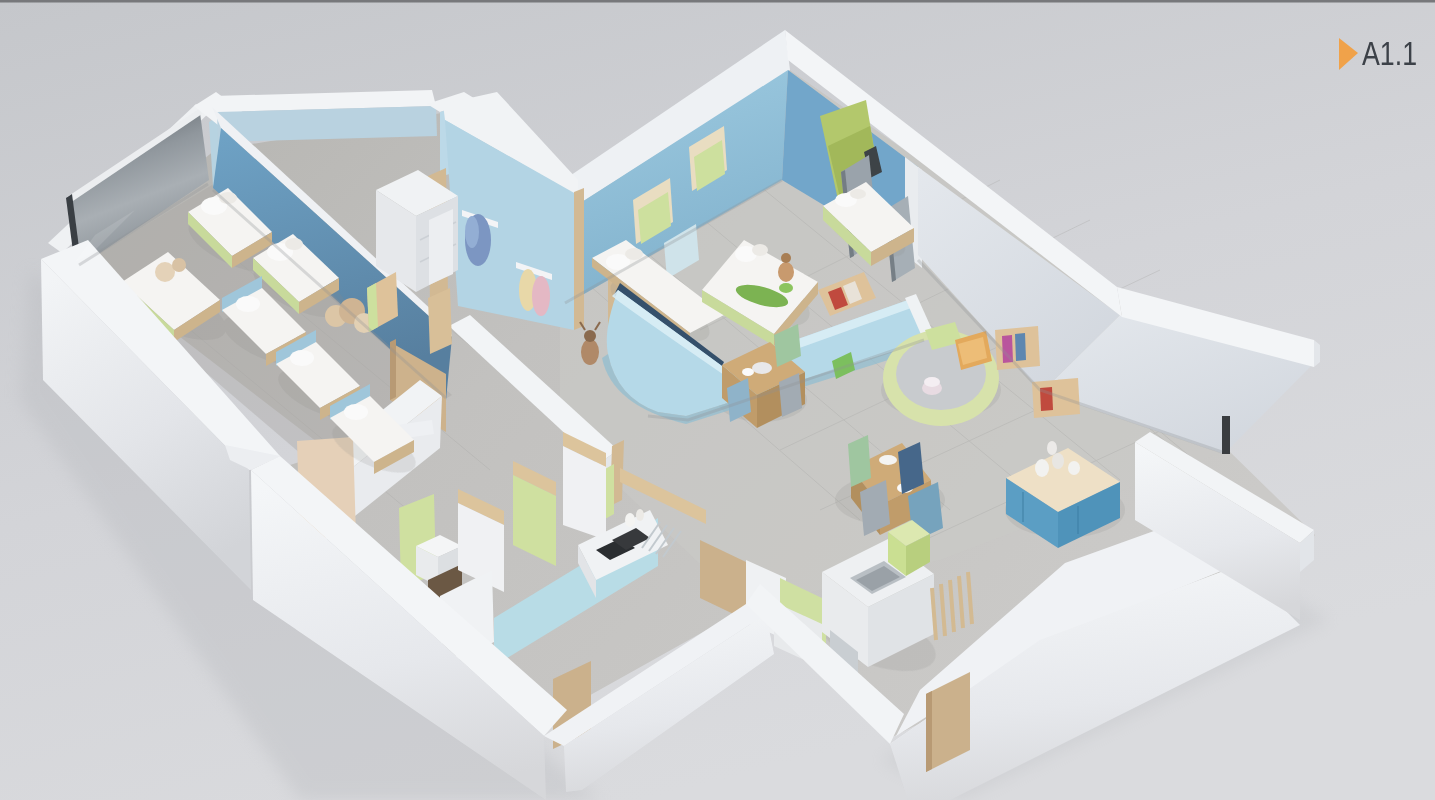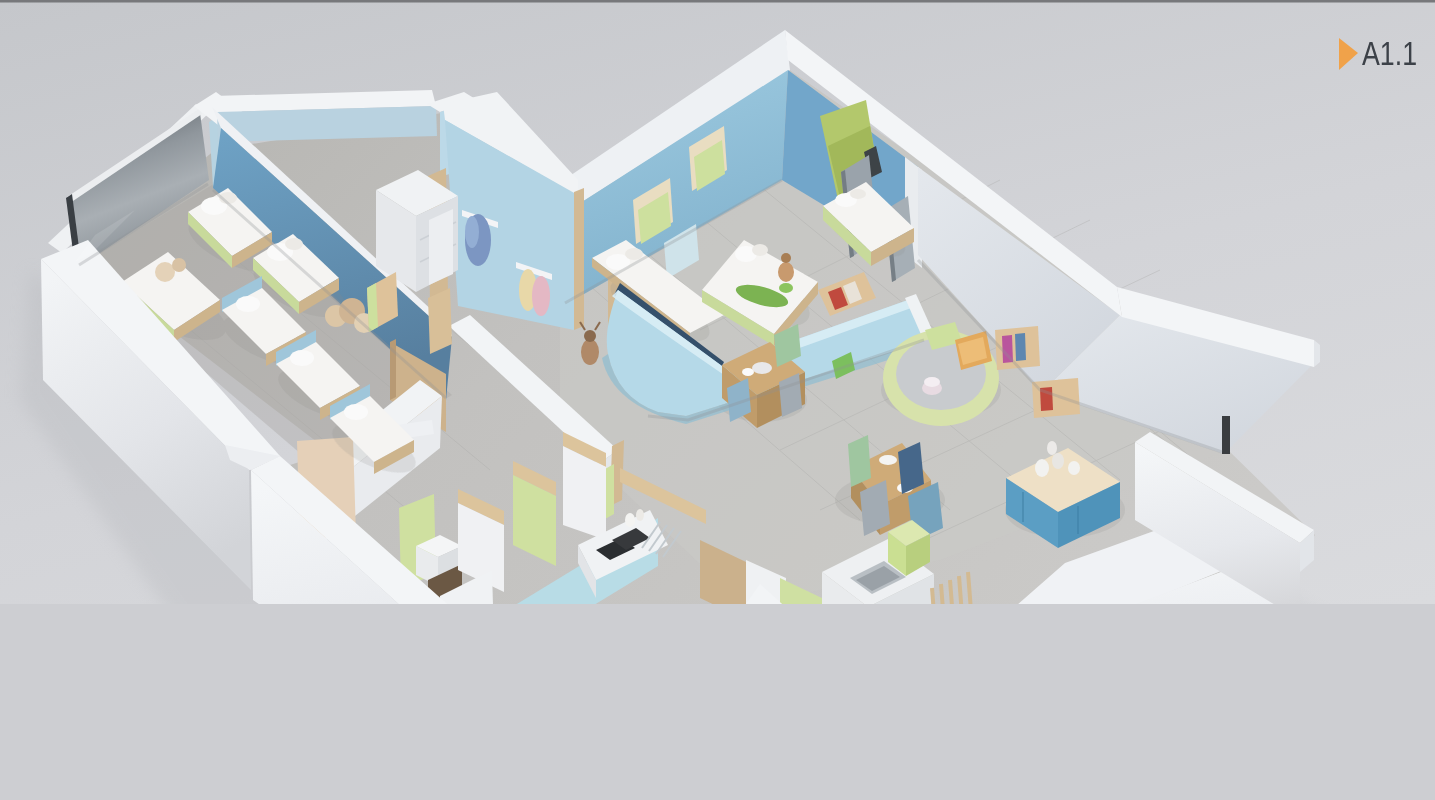--- a/index.html
+++ b/index.html
@@ -1,16 +1,16 @@
 <!DOCTYPE html>
 <html><head>
 <meta charset="utf-8">
 <style>
 html,body{margin:0;padding:0;background:#cdced2;}
-#stage{position:relative;width:1435px;height:604px;overflow:hidden;font-family:"Liberation Sans",sans-serif;}
+#stage{position:relative;width:1435px;height:800px;overflow:hidden;font-family:"Liberation Sans",sans-serif;}
 </style>
 </head>
 <body>
 <div id="stage">
 <svg width="1435" height="800" viewBox="0 0 1435 800">
 <defs>
 <linearGradient id="bg" x1="0" y1="0" x2="0.45" y2="1">
 <stop offset="0" stop-color="#c5c7cb"></stop>
 <stop offset="0.55" stop-color="#d3d4d8"></stop>
 <stop offset="1" stop-color="#dadbde"></stop>

